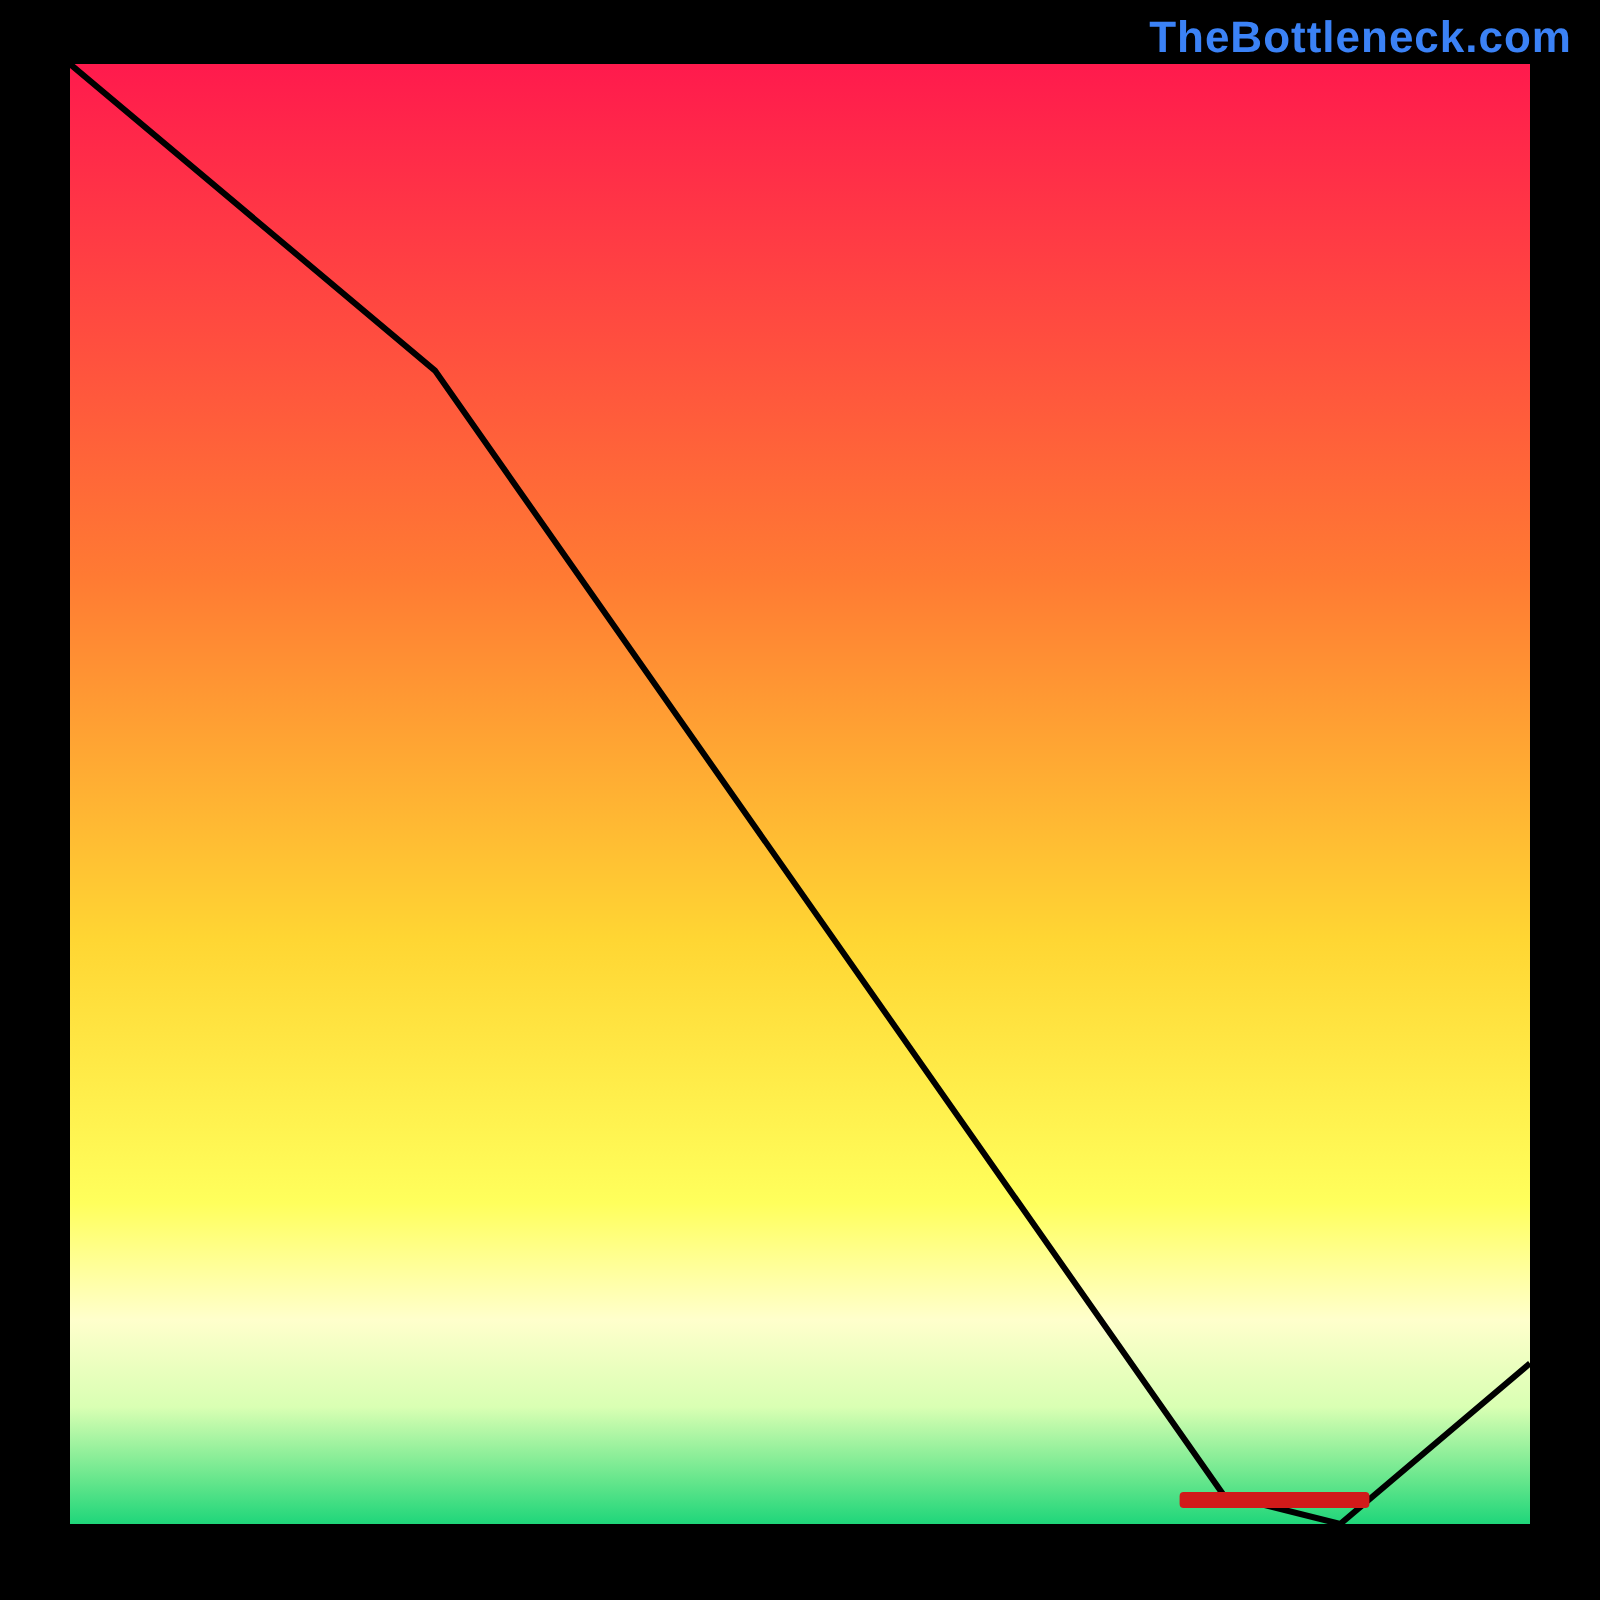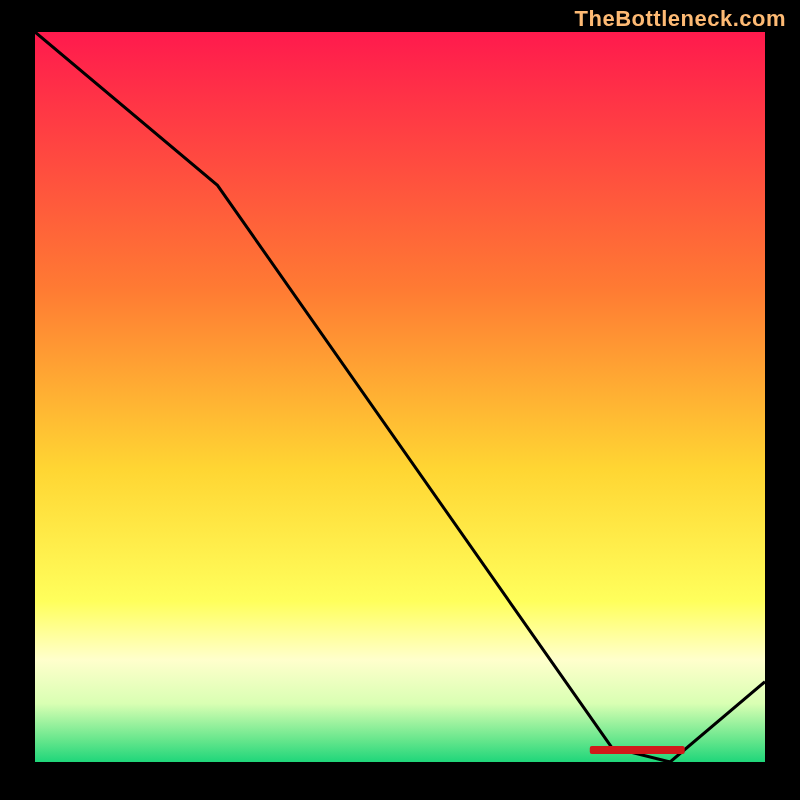--- a/index.html
+++ b/index.html
@@ -13,21 +13,21 @@
   }
   .wrap {
     position: relative;
     width: 800px;
     height: 800px;
   }
   .watermark {
     position: absolute;
     top: 6px;
     right: 14px;
-    color: #fdba74;
+    color: #3b82f6;
     font-size: 22px;
     font-weight: bold;
     letter-spacing: 0.5px;
     z-index: 10;
   }
   .plot-frame {
     position: absolute;
     left: 35px;
     top: 32px;
     width: 730px;

